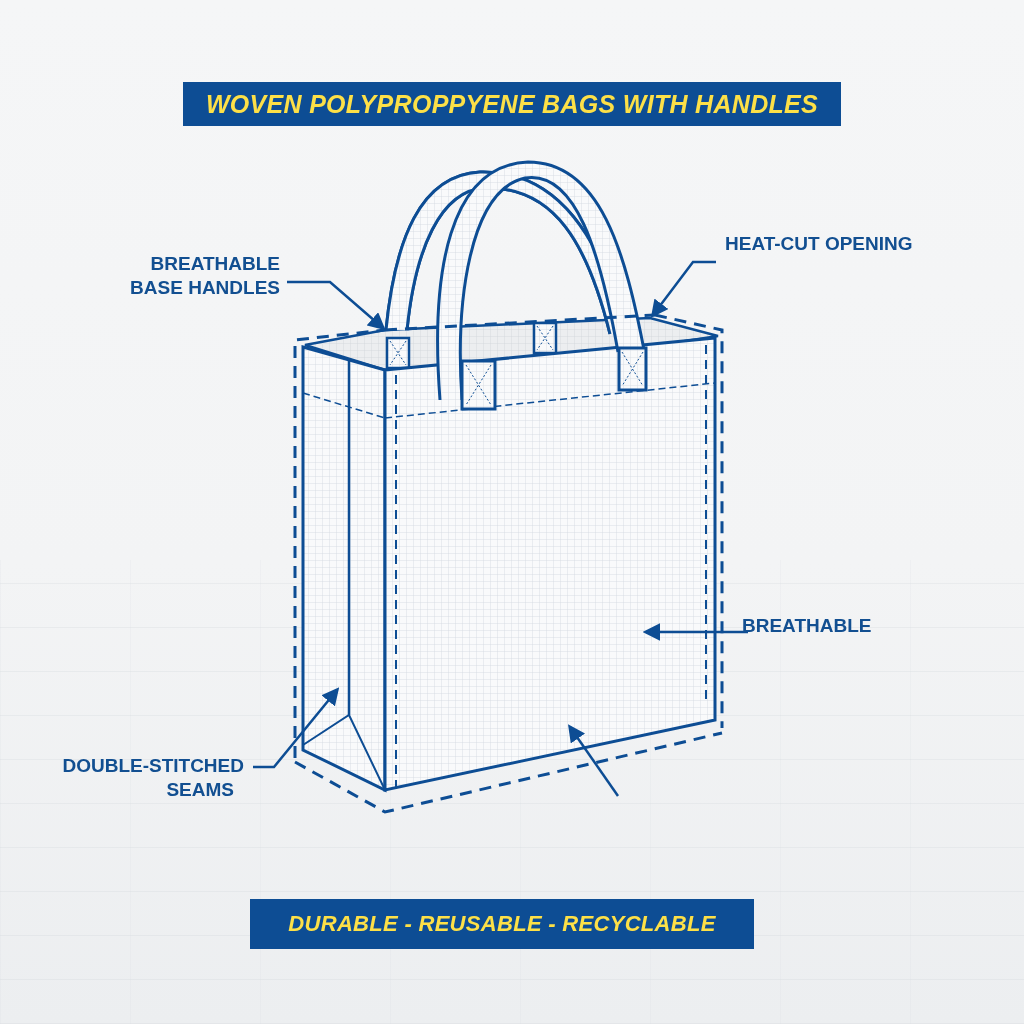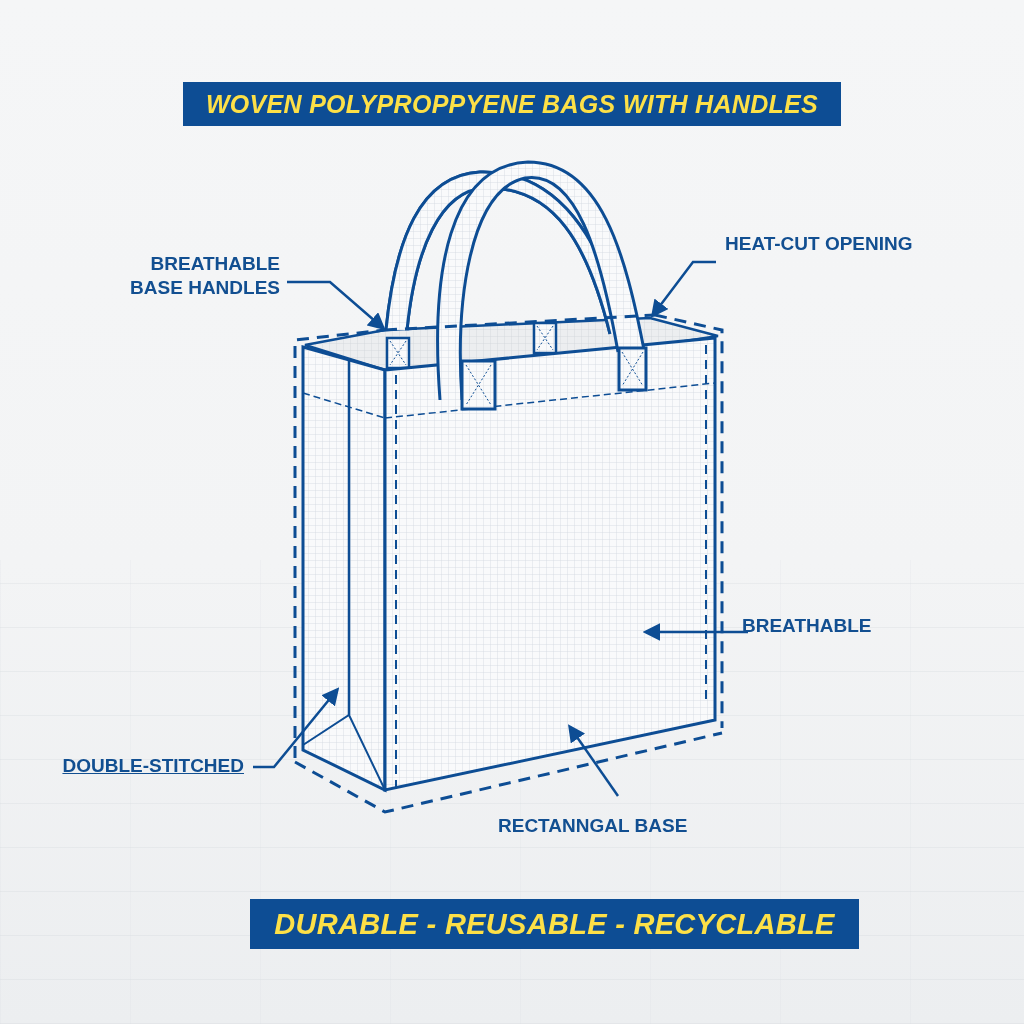--- a/index.html
+++ b/index.html
@@ -16,21 +16,21 @@
     opacity:0.7;
   }
   .banner {
     position:absolute; background:#0d4d94; color:#fde047;
     font-weight:bold; letter-spacing:0.3px;
     display:flex; align-items:center; justify-content:center;
     font-family: "Liberation Sans Narrow", "Liberation Sans", sans-serif;
     font-style: italic;
   }
   .banner.top { left:183px; top:82px; width:658px; height:44px; font-size:25px; }
-  .banner.bottom { left:250px; top:899px; width:609px; height:50px; font-size:29px; }
+  .banner.bottom { left:250px; top:899px; width:504px; height:50px; font-size:22px; }
   .label {
     position:absolute; color:#124f91; font-weight:bold; font-size:19px;
     line-height:24px; white-space:nowrap;
   }
   .label .line { display:block; }
   .r { text-align:right; }
   .c { text-align:left; }
   svg.art { position:absolute; left:0; top:0; }
 </style>
 </head>
@@ -119,23 +119,23 @@
 </div>
 
 <div class="label" style="left:725px; top:232px;">
   <span class="line">HEAT-CUT OPENING</span>
 </div>
 
 <div class="label c" style="left:742px; top:614px; width:200px;">
   <span class="line">BREATHABLE</span>
 </div>
 
-<div class="label r" style="left:50px; top:754px; width:194px;text-decoration:underline;">
+<div class="label r" style="left:50px; top:754px; width:194px;">
   <span class="line">DOUBLE-STITCHED</span>
+  <span class="line" style="padding-right:10px;">SEAMS</span>
 </div>
 
 <div class="label c" style="left:498px; top:814px; width:200px;">
-  <span class="line">RECTANNGAL BASE</span>
 </div>
 
 <div class="banner bottom">
   <span>DURABLE - REUSABLE - RECYCLABLE</span>
 </div>
 
 </body></html>

